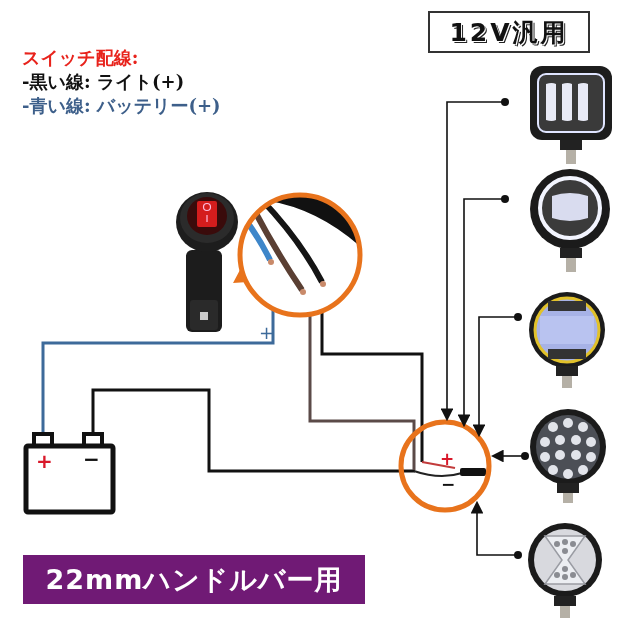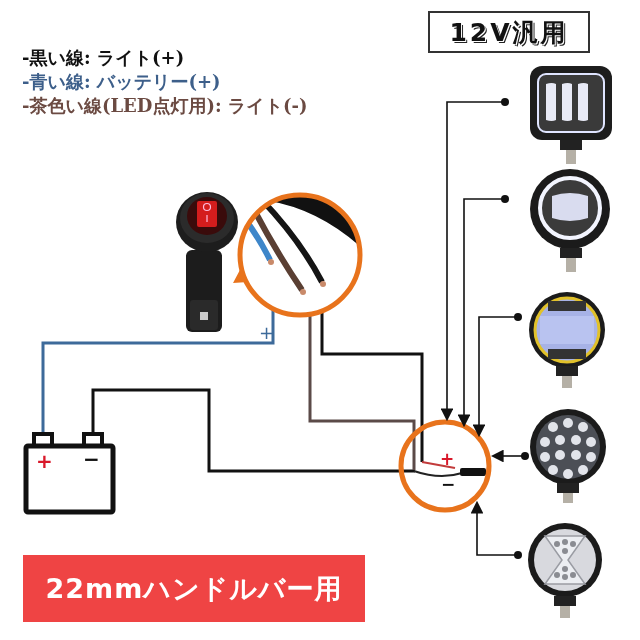--- a/index.html
+++ b/index.html
@@ -7,21 +7,21 @@
   .abs { position:absolute; }
   .title-box {
     left:428px; top:11px; width:162px; height:42px; border:2px solid #333; box-sizing:border-box;
     display:flex; align-items:center; justify-content:center;
     font-family:"DejaVu Sans", sans-serif; font-weight:bold; font-size:25px; letter-spacing:3px; color:#111;
     text-shadow: 1px 1px 0 #fff, 2px 2px 0 #222;
   }
   .legend { left:22px; top:46px; font-family:"DejaVu Serif", serif; font-weight:bold; font-size:18px; line-height:24px; }
   .legend div { white-space:nowrap; }
   .banner {
-    left:23px; top:555px; width:342px; height:67px; background:#ef4444;
+    left:23px; top:555px; width:342px; height:49px; background:#701a75;
     display:flex; align-items:center; justify-content:center;
     color:#fff; font-weight:bold; font-size:27px; letter-spacing:1px; font-family:"DejaVu Sans", sans-serif;
   }
   svg.diagram { position:absolute; left:0; top:0; }
 </style>
 </head>
 <body>
 
 <svg class="diagram" width="640" height="640" viewBox="0 0 640 640">
   <defs>
@@ -173,23 +173,23 @@
     <rect x="554" y="596" width="22" height="10" fill="#222"></rect>
     <rect x="560" y="606" width="10" height="12" fill="#b5b0a6"></rect>
   </g>
 </svg>
 
 <div class="abs title-box">
   <span>12V汎用</span>
 </div>
 
 <div class="abs legend">
+  <div style="color:#e8231c">スイッチ配線:</div>
   <div style="color:#111111">-黒い線: ライト(+)</div>
   <div style="color:#3d5f8a">-青い線: バッテリー(+)</div>
-  <div style="color:#6b4a42">-茶色い線(LED点灯用): ライト(-)</div>
 </div>
 
 <span class="abs" style="left:259px; top:322px; font-size:18px; color:#3d6a9a;">+</span>
 <span class="abs" style="left:36px; top:449px; font-size:20px; font-weight:bold; color:#d9182a;">+</span>
 <span class="abs" style="left:83px; top:447px; font-size:20px; font-weight:bold; color:#111;">−</span>
 <span class="abs" style="left:440px; top:449px; font-size:17px; font-weight:bold; color:#d9182a;">+</span>
 <span class="abs" style="left:441px; top:474px; font-size:17px; font-weight:bold; color:#111;">−</span>
 
 <div class="abs banner">
   <span>22mmハンドルバー用</span>

